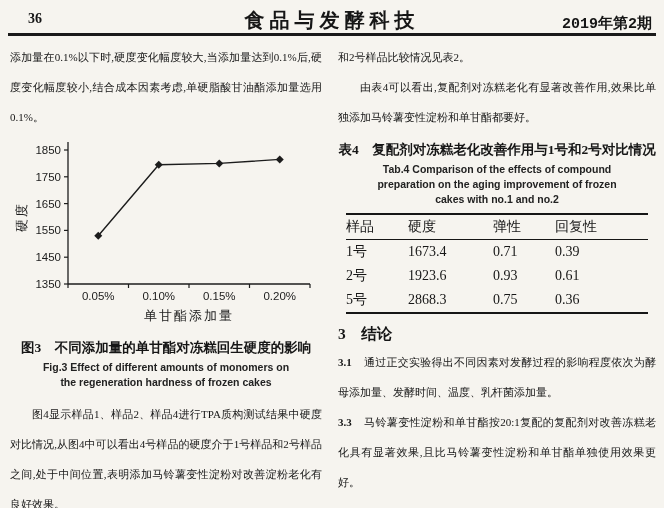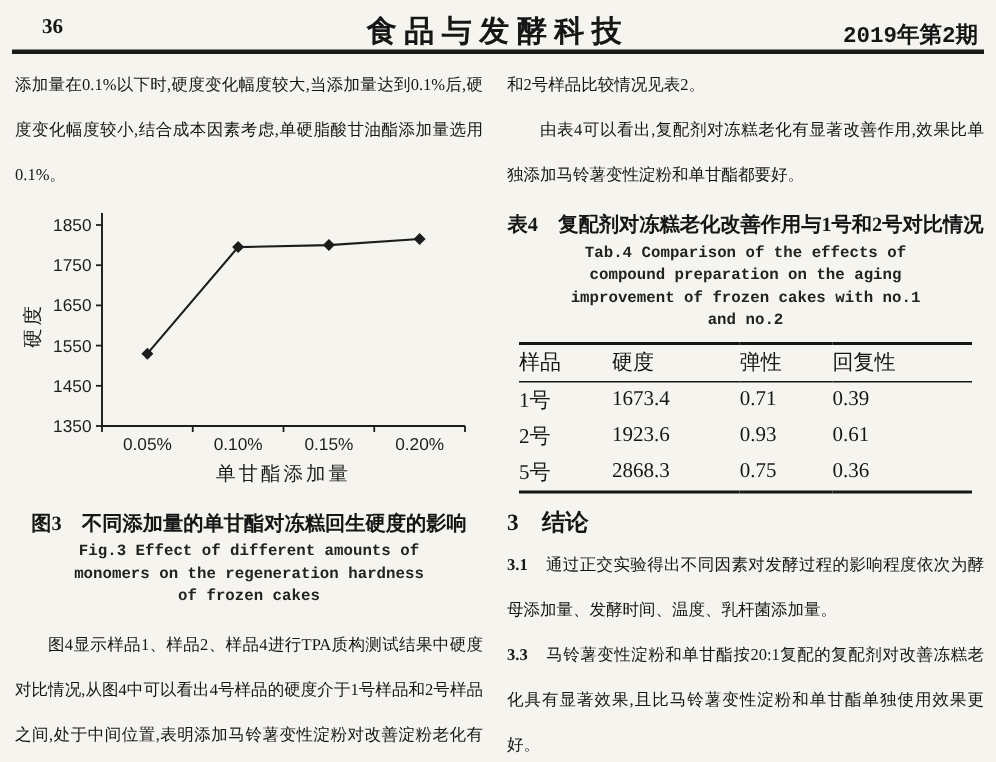--- a/index.html
+++ b/index.html
@@ -14,21 +14,21 @@
   .issue{position:absolute;right:12px;top:7px;font-size:15px;font-weight:bold;font-family:Liberation Mono, monospace;}
   .hrule{position:absolute;top:33px;left:8px;width:648px;height:2.5px;background:#1a1a1a;}
   .col{position:absolute;top:42px;}
   .col-left{left:10px;width:312px;}
   .col-right{left:338px;width:318px;}
   .body-text{margin:0;font-size:11px;line-height:30px;text-align:justify;}
   .indent{text-indent:2em;}
   .fig{margin:4px 0 0 0;padding:0;}
   .chart{margin-left:2px;}
   .cap-zh{font-weight:bold;font-size:13.5px;line-height:20px;text-align:center;}
-  .cap-en{font-family:Liberation Mono, monospace;font-weight:bold;color:#222;
+  .cap-en{font-family:Liberation Sans, sans-serif;font-weight:bold;color:#222;
           font-size:10.5px;line-height:15px;text-align:center;margin:2px 32px 0;}
   .tbl-caption{margin-top:8px;}
   .data-table{width:302px;margin:6px auto 0;border-collapse:collapse;font-size:14px;
               border-top:2px solid #161616;border-bottom:2px solid #161616;}
   .data-table thead tr{border-bottom:1.5px solid #161616;}
   .data-table th,.data-table td{text-align:left;font-weight:normal;padding:0;height:24px;}
   .sec-head{margin:9px 0 2px 0;font-size:15.5px;font-weight:bold;line-height:22px;font-family:Liberation Serif, serif;}
   .cnum{font-weight:bold;margin-right:12px;}
   p.conclusion{margin:0;}
 </style>

